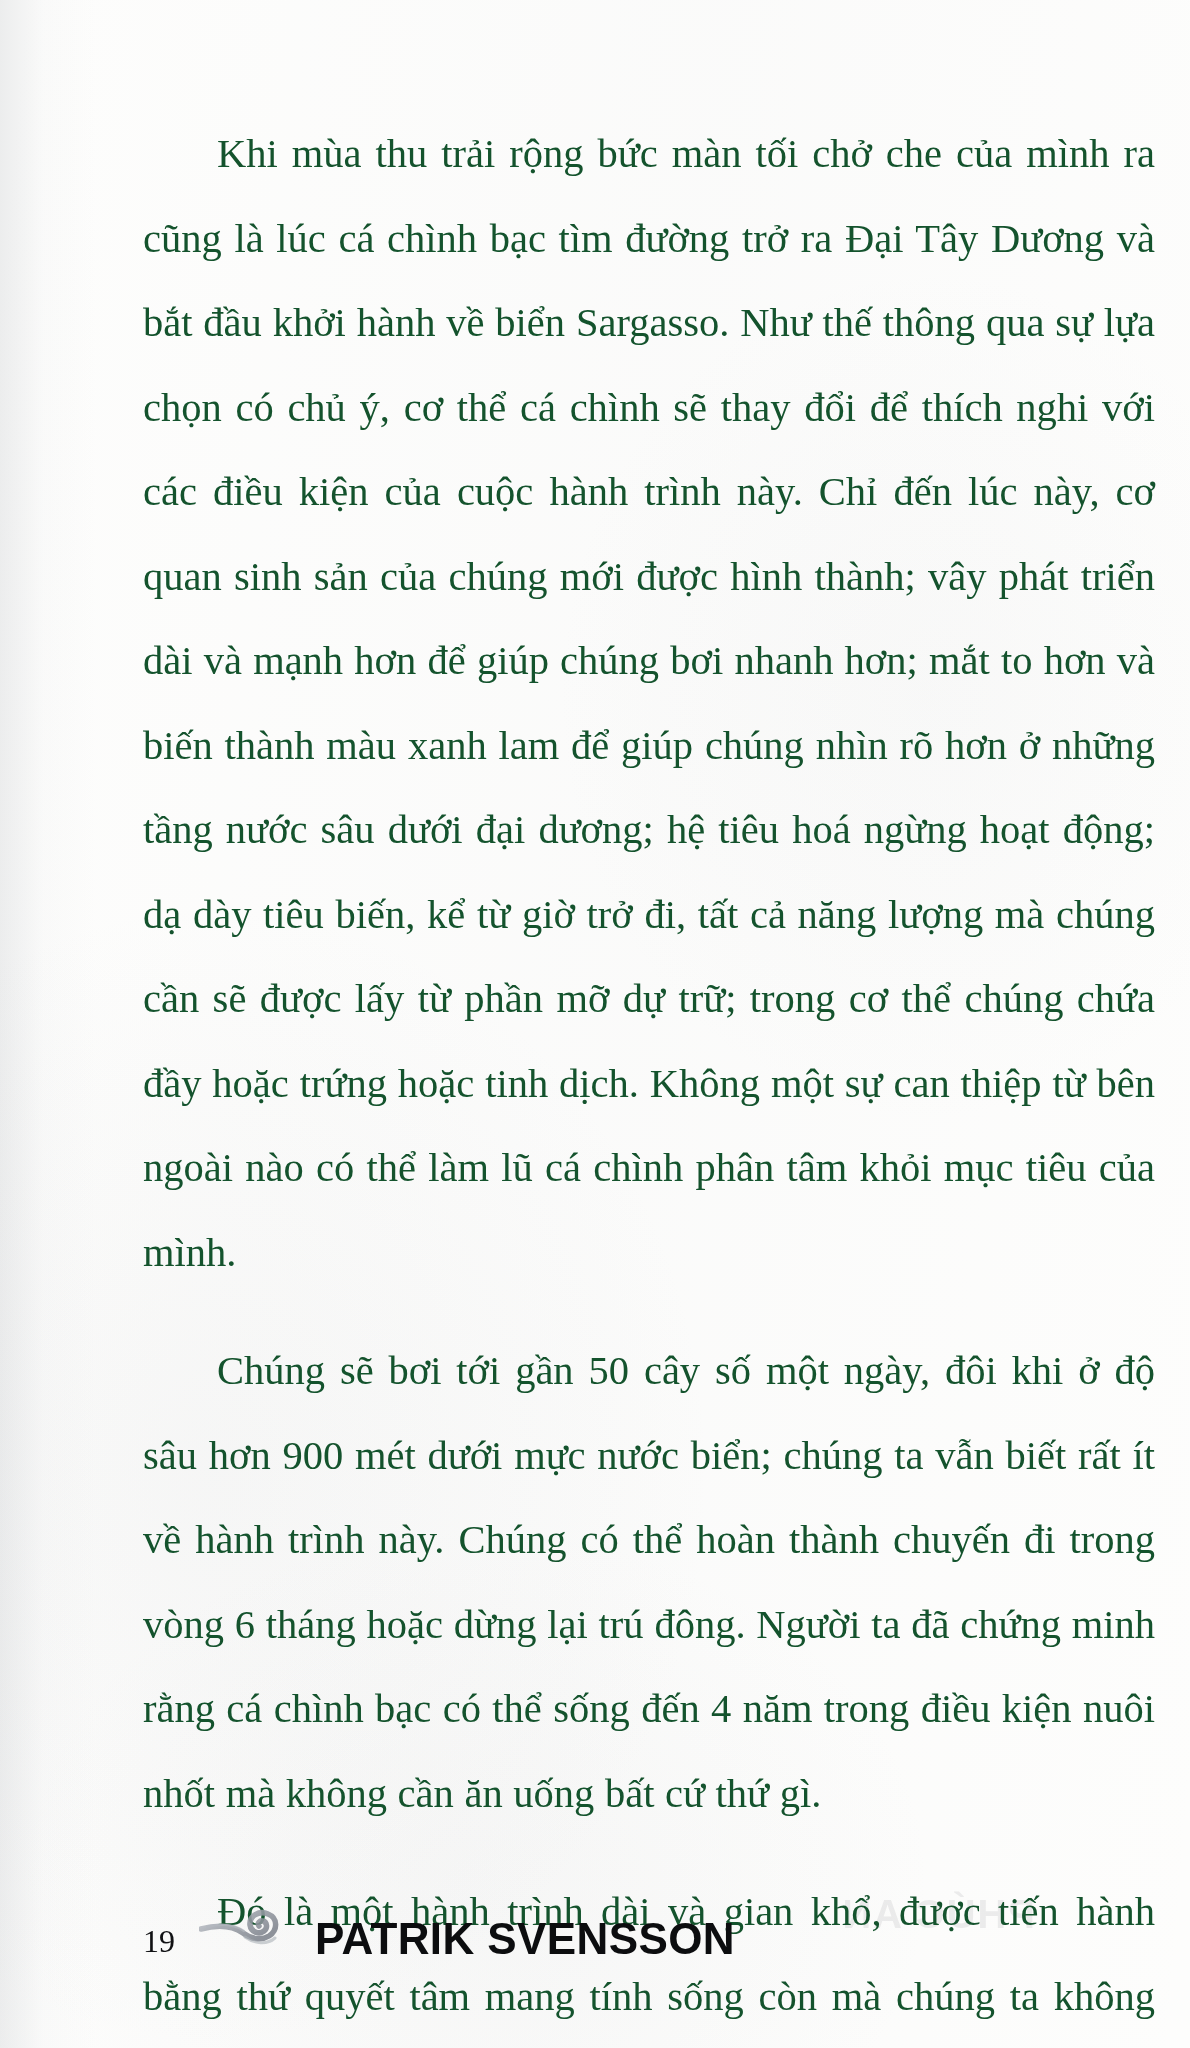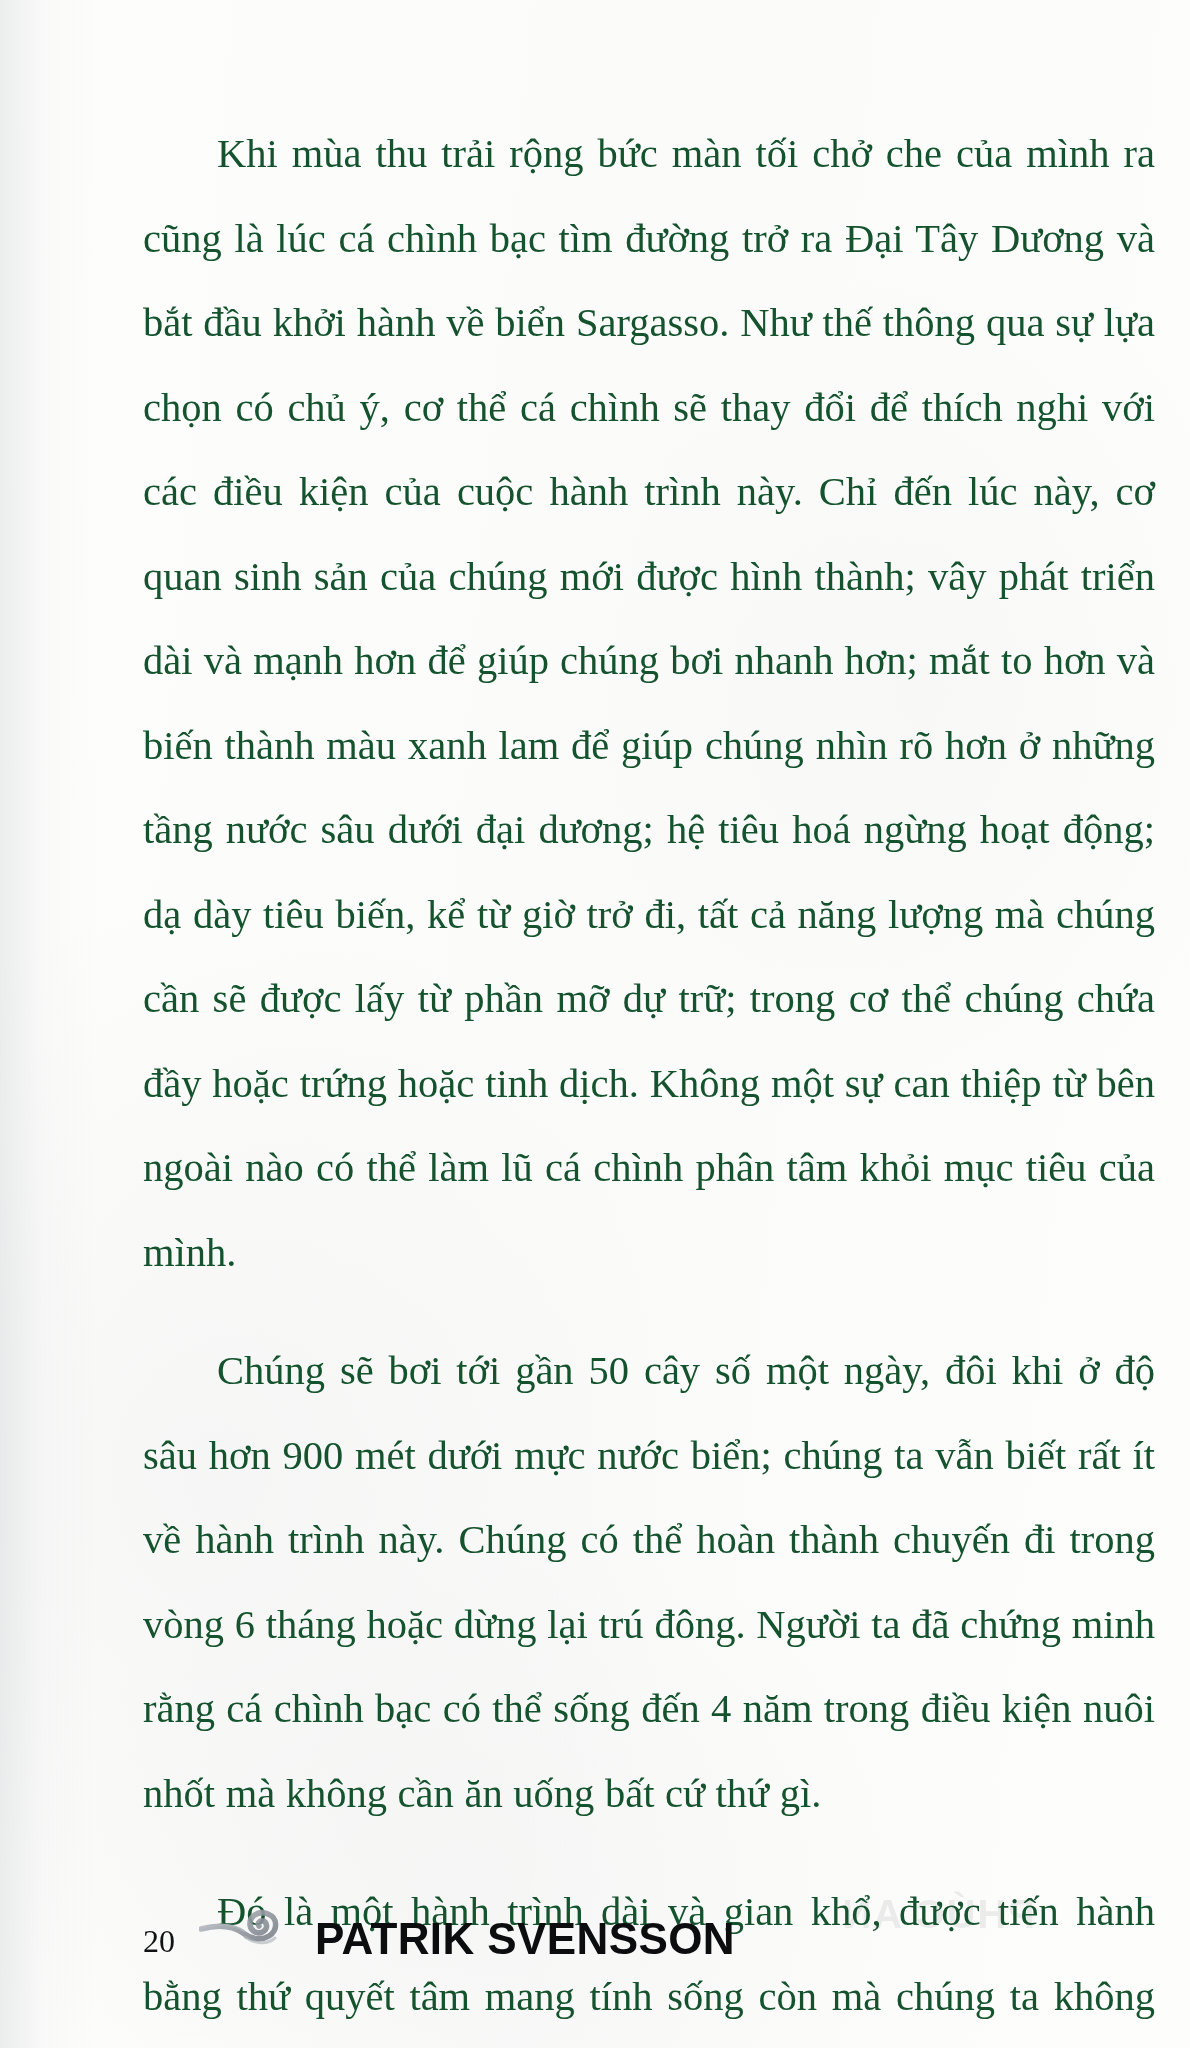--- a/index.html
+++ b/index.html
@@ -113,21 +113,21 @@
 
   <div class="bleed-through">PHÚC AN</div>
 
   <div class="body-col">
     <p class="para">Khi mùa thu trải rộng bức màn tối chở che của mình ra cũng là lúc cá chình bạc tìm đường trở ra Đại Tây Dương và bắt đầu khởi hành về biển Sargasso. Như thế thông qua sự lựa chọn có chủ ý, cơ thể cá chình sẽ thay đổi để thích nghi với các điều kiện của cuộc hành trình này. Chỉ đến lúc này, cơ quan sinh sản của chúng mới được hình thành; vây phát triển dài và mạnh hơn để giúp chúng bơi nhanh hơn; mắt to hơn và biến thành màu xanh lam để giúp chúng nhìn rõ hơn ở những tầng nước sâu dưới đại dương; hệ tiêu hoá ngừng hoạt động; dạ dày tiêu biến, kể từ giờ trở đi, tất cả năng lượng mà chúng cần sẽ được lấy từ phần mỡ dự trữ; trong cơ thể chúng chứa đầy hoặc trứng hoặc tinh dịch. Không một sự can thiệp từ bên ngoài nào có thể làm lũ cá chình phân tâm khỏi mục tiêu của mình.</p>
     <p class="para">Chúng sẽ bơi tới gần 50 cây số một ngày, đôi khi ở độ sâu hơn 900 mét dưới mực nước biển; chúng ta vẫn biết rất ít về hành trình này. Chúng có thể hoàn thành chuyến đi trong vòng 6 tháng hoặc dừng lại trú đông. Người ta đã chứng minh rằng cá chình bạc có thể sống đến 4 năm trong điều kiện nuôi nhốt mà không cần ăn uống bất cứ thứ gì.</p>
     <p class="para">Đó là một hành trình dài và gian khổ, được tiến hành bằng thứ quyết tâm mang tính sống còn mà chúng ta không thể nào giải thích được. Nhưng một khi lũ cá</p>
   </div>
 
   <div class="footer">
-    <span class="page-number">20</span>
+    <span class="page-number">19</span>
 
     <span class="ornament">
       <svg width="96" height="52" viewBox="0 0 96 52" aria-hidden="true">
         <defs>
           <linearGradient id="ornGrad" x1="0" y1="0" x2="1" y2="0.6">
             <stop offset="0%" stop-color="#c9ccd2"></stop>
             <stop offset="45%" stop-color="#9ea3ab"></stop>
             <stop offset="100%" stop-color="#7f848d"></stop>
           </linearGradient>
         </defs>

